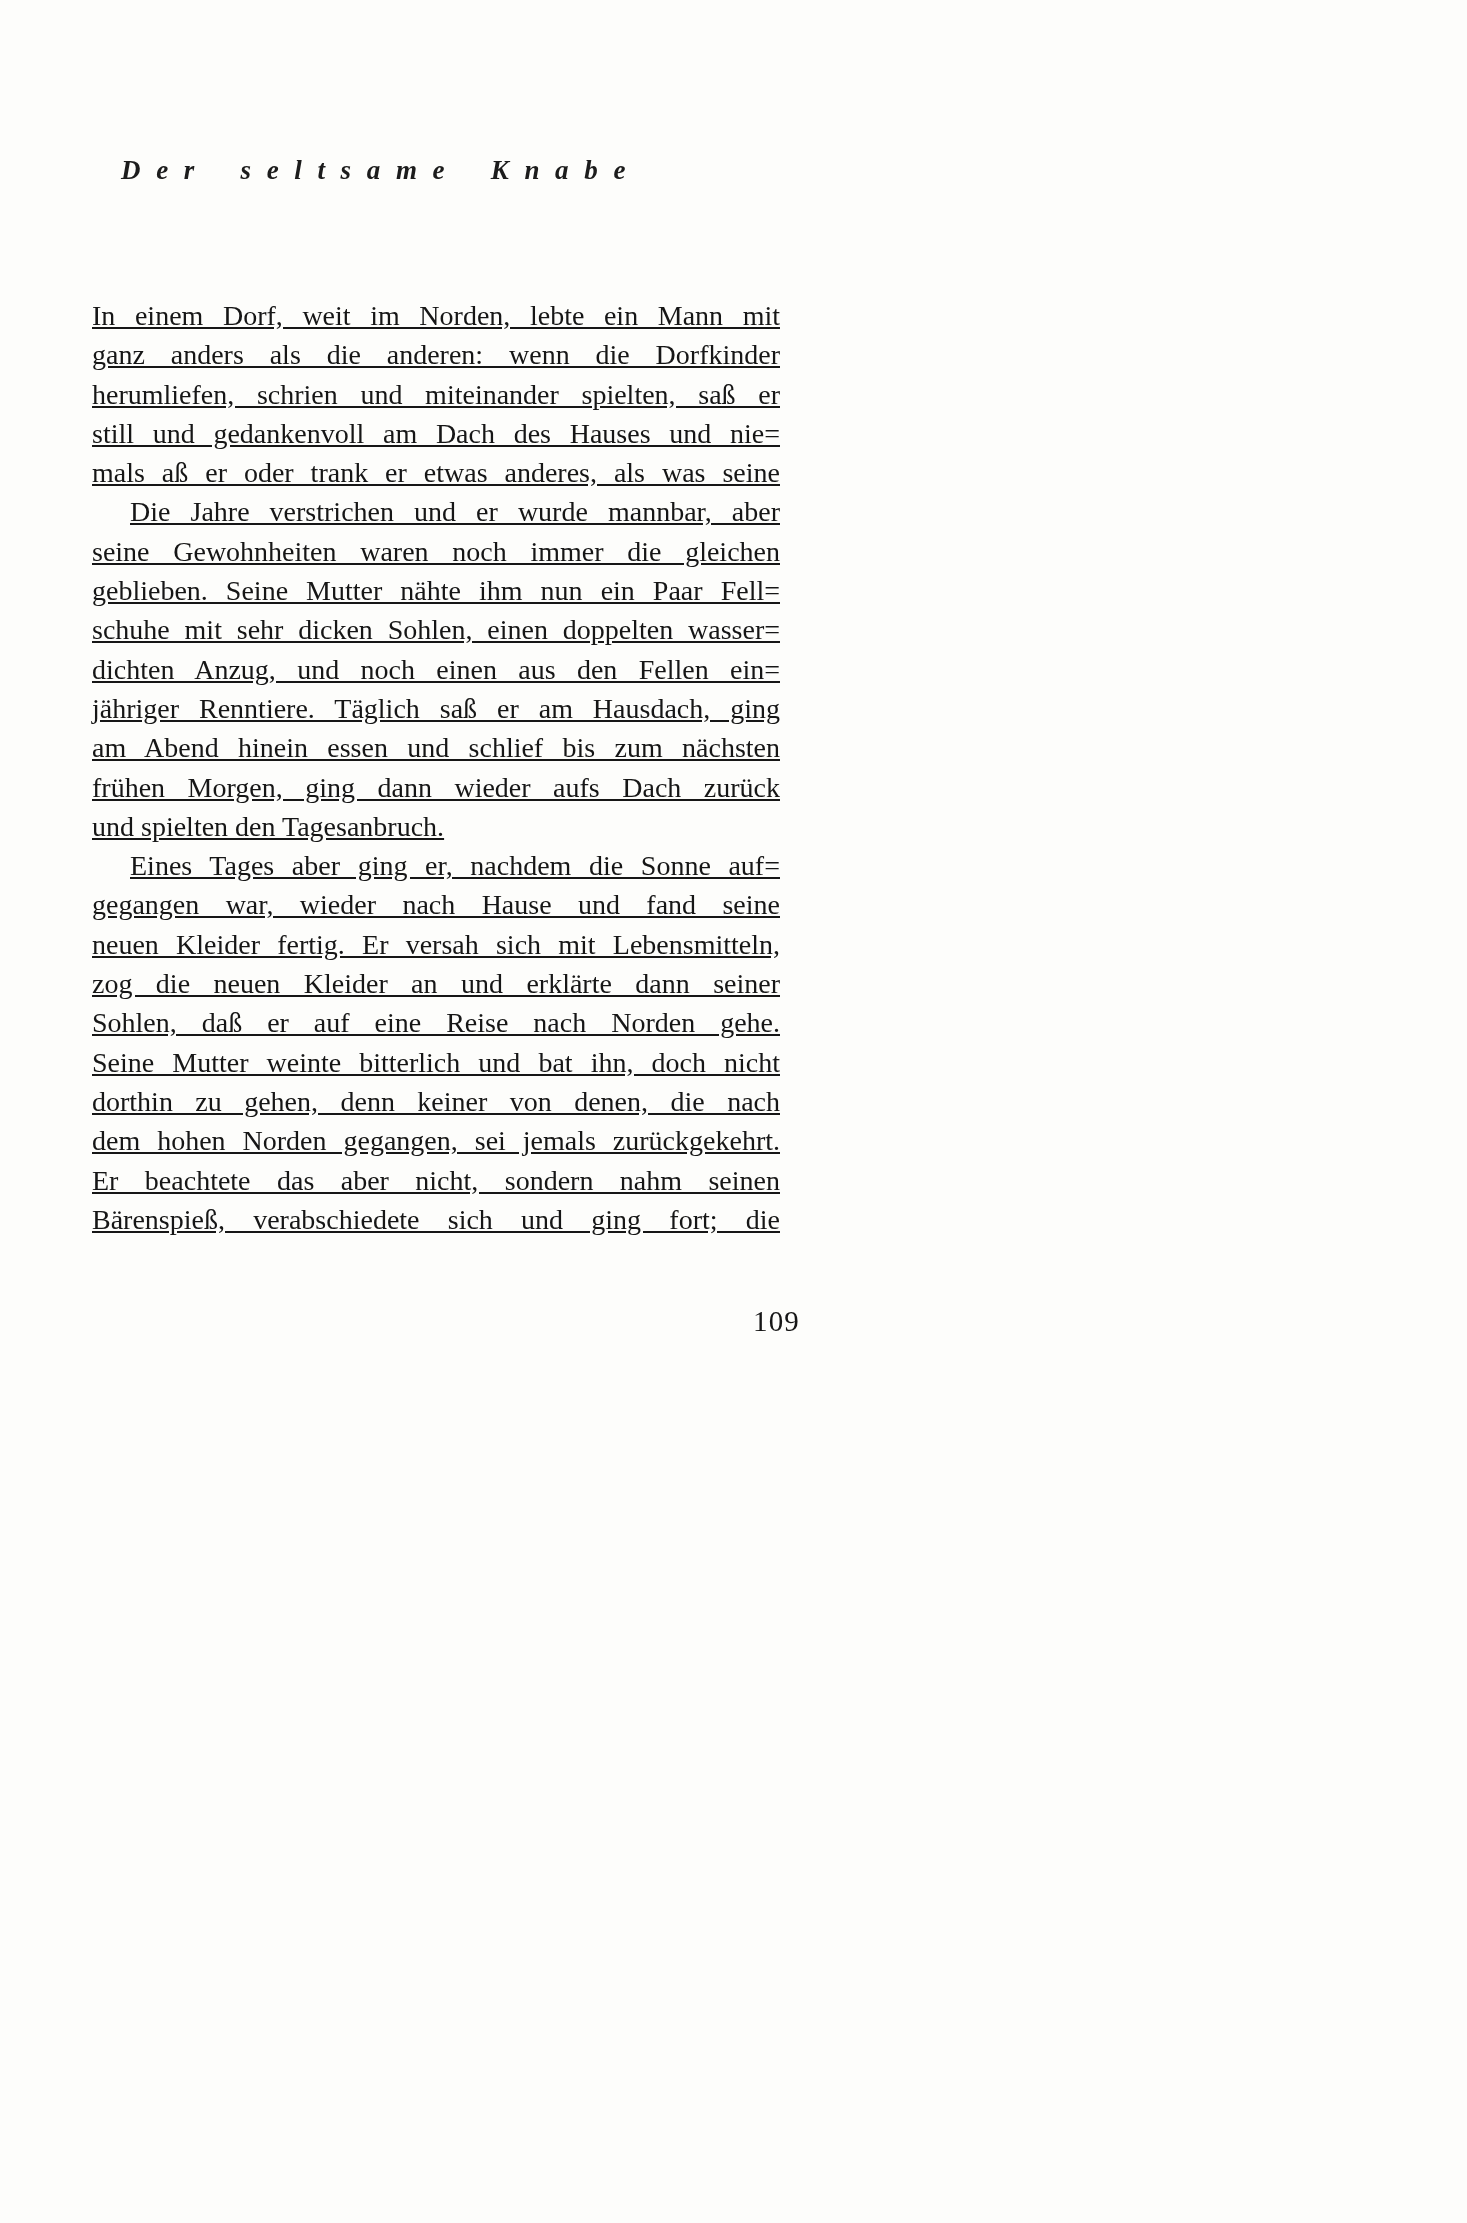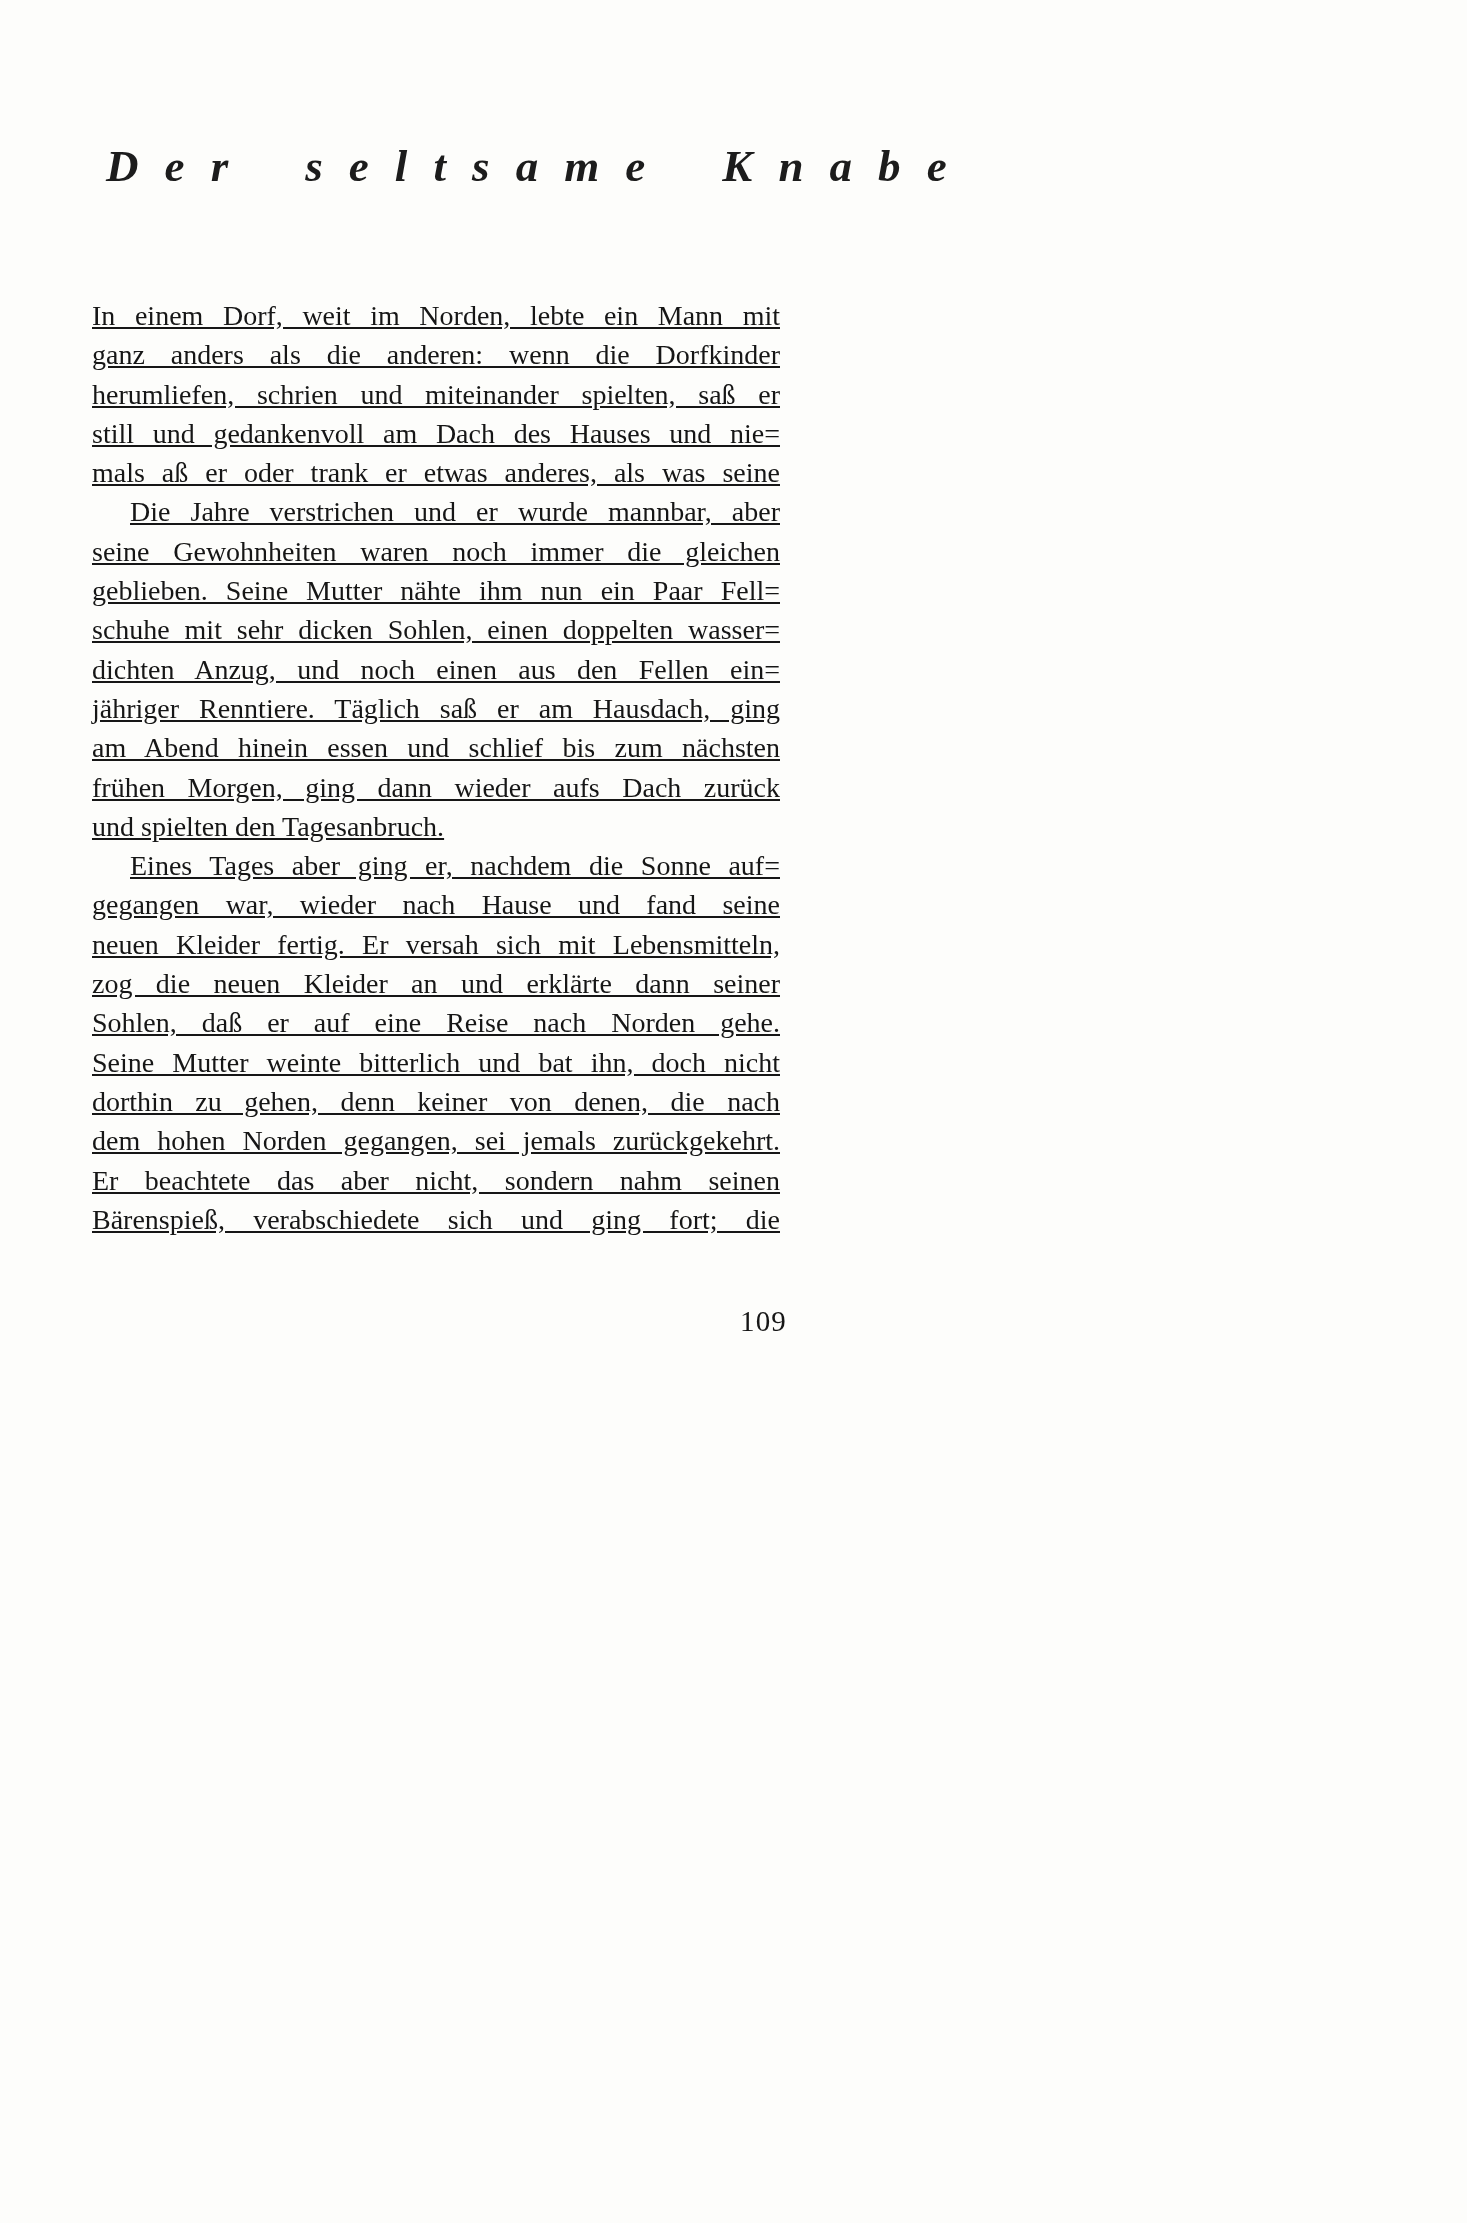--- a/index.html
+++ b/index.html
@@ -14,22 +14,22 @@
     background: #fdfdfb;
     font-family: "Liberation Serif", "DejaVu Serif", serif;
     color: #161616;
     overflow: hidden;
     margin: 0 auto;
   }
   .title {
     position: absolute;
     left: 106px;
     top: 140px;
-    margin: 0;
-    font-size: 45px;
+    margin: 15px;
+    font-size: 27px;
     font-style: italic;
     font-weight: bold;
     letter-spacing: 0.58em;
     word-spacing: 0.30em;
     white-space: nowrap;
     color: #1c1c1c;
   }
   .body-block {
     position: absolute;
     left: 92px;
@@ -45,21 +45,21 @@
     white-space: normal;
   }
   .line.indent {
     text-indent: 38px;
   }
   .line.par-end {
     text-align-last: left;
   }
   .page-number {
     position: absolute;
-    left: 99px;
+    left: 112px;
     top: 1305px;
     width: 688px;
     text-align: right;
     font-size: 29px;
     letter-spacing: 0.04em;
   }
 </style>
 </head>
 <body>
 

